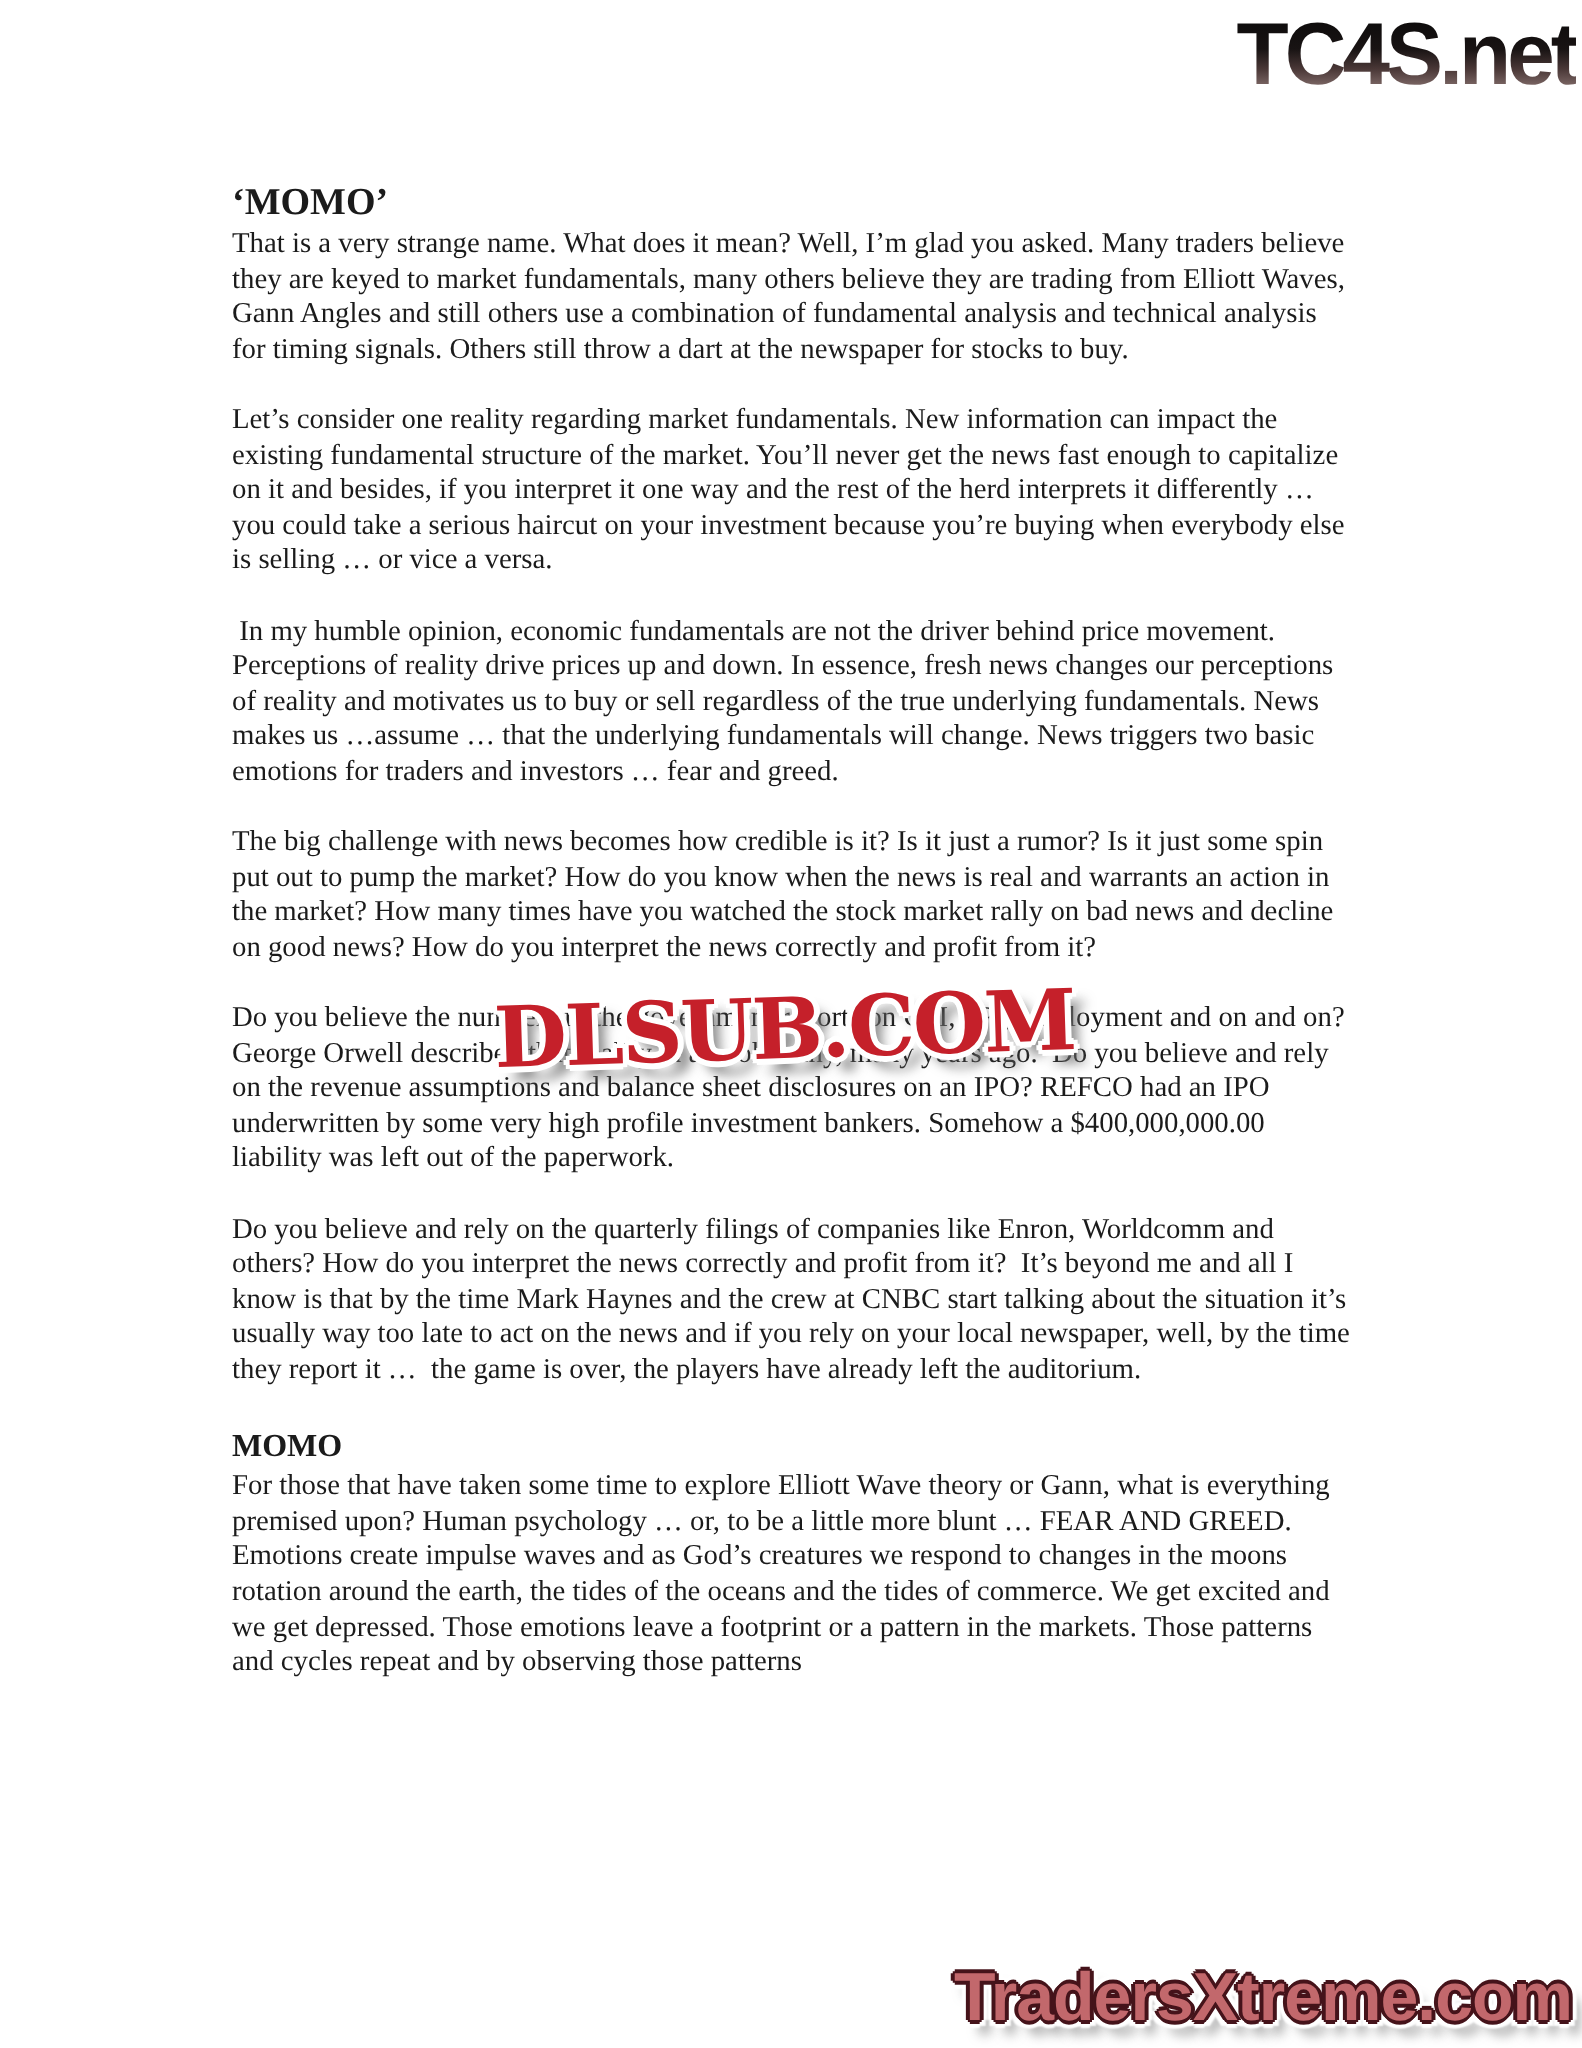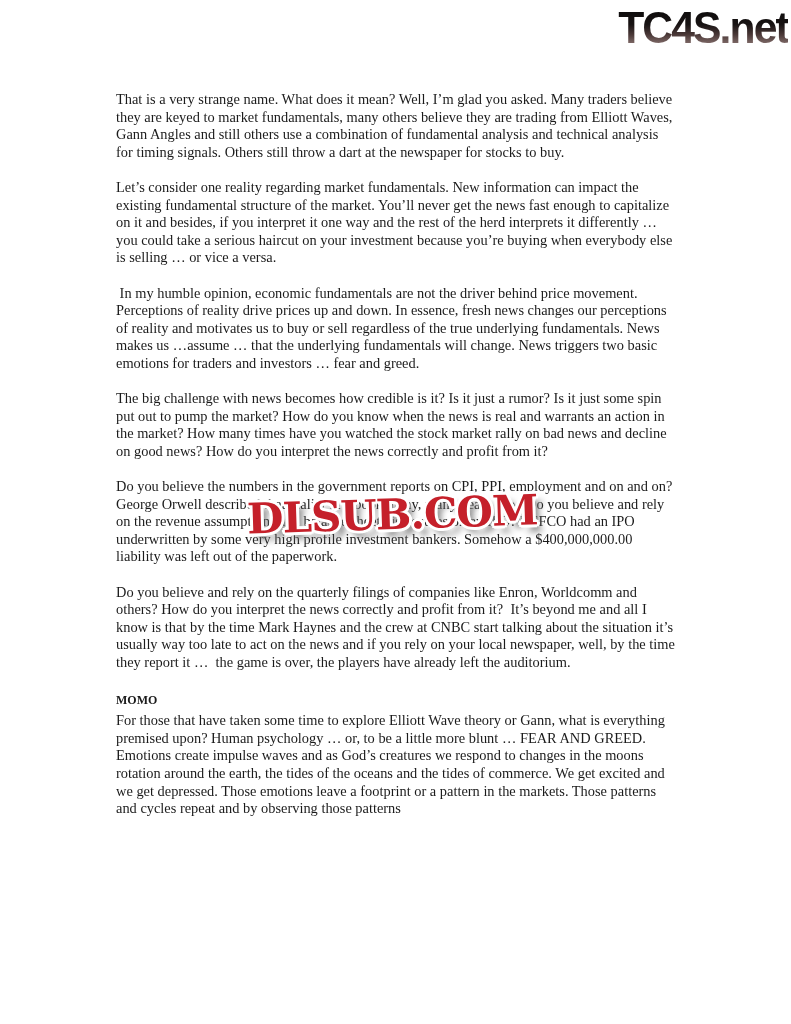--- a/index.html
+++ b/index.html
@@ -20,21 +20,21 @@
     left: 116px; top: 91px; width: 562px;
     color: var(--text, #1b1b1b);
     font-size: 14.4px;
     line-height: 17.6px;
   }
   .content h1 {
     font-size: 19px; line-height: 22px;
     font-weight: bold; margin: 0 0 1px 0;
   }
   .content h2 {
-    font-size: 12px; line-height: 23px;
+    font-size: 16px; line-height: 23px;
     font-weight: bold; margin: 0; font-family: Liberation Serif, serif;
   }
   .content p {
     margin: 0 0 17.6px 0;
     white-space: pre-wrap;
   }
   .content p.gap-before { margin-top: 14px; }
   
   .wm { user-select: none; pointer-events: none; }
   .wm-top {
@@ -88,20 +88,21 @@
 </style>
 </head>
 <body>
 
 <div class="page">
 
   <div class="wm wm-top">TC4S.net</div>
 
   <div class="content">
 
+    <h1>‘MOMO’</h1>
 
     <p>That is a very strange name. What does it mean? Well, I’m glad you asked. Many traders believe they are keyed to market fundamentals, many others believe they are trading from Elliott Waves, Gann Angles and still others use a combination of fundamental analysis and technical analysis for timing signals. Others still throw a dart at the newspaper for stocks to buy.</p>
 
     <p>Let’s consider one reality regarding market fundamentals. New information can impact the existing fundamental structure of the market. You’ll never get the news fast enough to capitalize on it and besides, if you interpret it one way and the rest of the herd interprets it differently … you could take a serious haircut on your investment because you’re buying when everybody else is selling … or vice a versa.</p>
 
     <p> In my humble opinion, economic fundamentals are not the driver behind price movement. Perceptions of reality drive prices up and down. In essence, fresh news changes our perceptions of reality and motivates us to buy or sell regardless of the true underlying fundamentals. News makes us …assume … that the underlying fundamentals will change. News triggers two basic emotions for traders and investors … fear and greed.</p>
 
     <p class="gap-before">The big challenge with news becomes how credible is it? Is it just a rumor? Is it just some spin put out to pump the market? How do you know when the news is real and warrants an action in the market? How many times have you watched the stock market rally on bad news and decline on good news? How do you interpret the news correctly and profit from it?</p>
 
     <p>Do you believe the numbers in the government reports on CPI, PPI, employment and on and on? George Orwell described that reality in a book many, many years ago.  Do you believe and rely on the revenue assumptions and balance sheet disclosures on an IPO? REFCO had an IPO underwritten by some very high profile investment bankers. Somehow a $400,000,000.00 liability was left out of the paperwork.</p>
@@ -109,14 +110,15 @@
     <p>Do you believe and rely on the quarterly filings of companies like Enron, Worldcomm and others? How do you interpret the news correctly and profit from it?  It’s beyond me and all I know is that by the time Mark Haynes and the crew at CNBC start talking about the situation it’s usually way too late to act on the news and if you rely on your local newspaper, well, by the time they report it …  the game is over, the players have already left the auditorium.</p>
 
     <h2>MOMO</h2>
 
     <p>For those that have taken some time to explore Elliott Wave theory or Gann, what is everything premised upon? Human psychology … or, to be a little more blunt … FEAR AND GREED. Emotions create impulse waves and as God’s creatures we respond to changes in the moons rotation around the earth, the tides of the oceans and the tides of commerce. We get excited and we get depressed. Those emotions leave a footprint or a pattern in the markets. Those patterns and cycles repeat and by observing those patterns</p>
 
   </div>
 
   <div class="wm wm-mid">DLSUB.COM</div>
 
+  <div class="wm wm-bottom">TradersXtreme.com</div>
 
 </div>
 
 </body></html>

